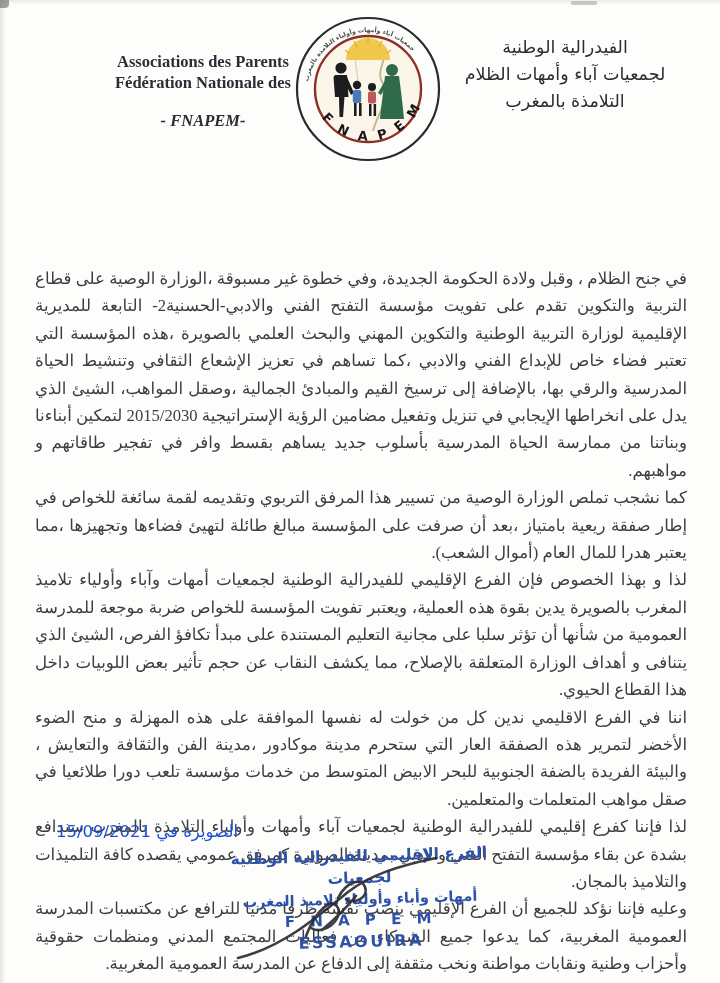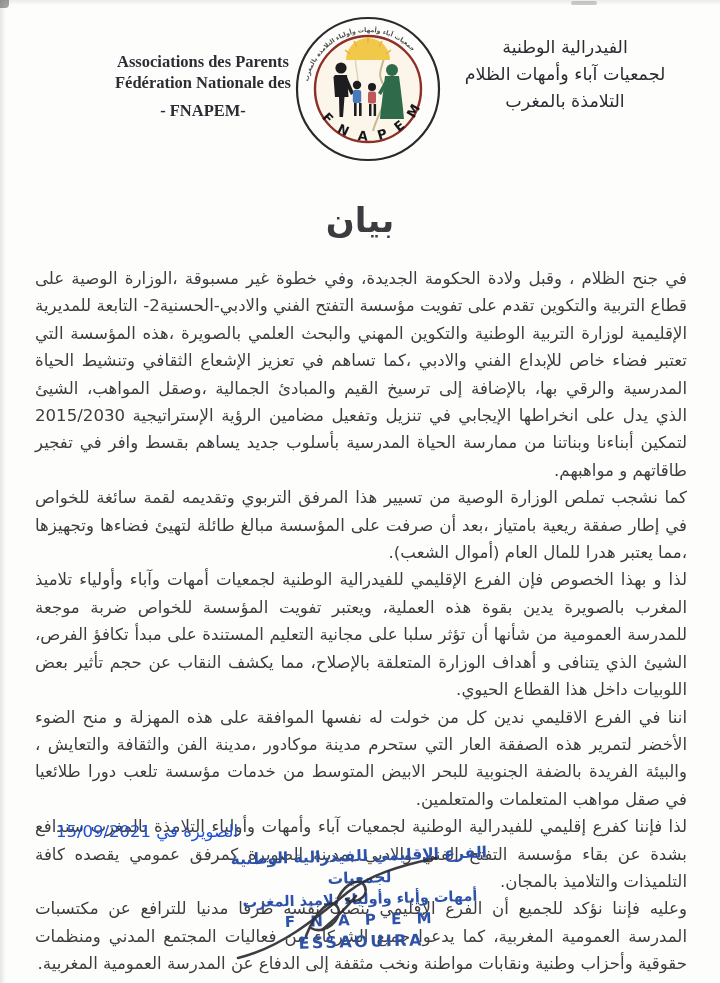--- a/index.html
+++ b/index.html
@@ -21,21 +21,21 @@
   
   .header{position:absolute;left:0;top:0;width:720px;height:175px;}
   .org-fr{
     position:absolute;left:92px;top:52px;width:222px;
     text-align:center;
     font-family:"Liberation Serif",serif;
     font-weight:bold;
     font-size:16.5px;line-height:20.5px;
     color:#2c2c34;
   }
-  .org-fr .fr-acronym{margin-top:8px;}
+  .org-fr .fr-acronym{font-style:italic;margin-top:18px;}
   .logo-wrap{position:absolute;left:293px;top:13px;width:150px;height:150px;}
   .org-ar{
     position:absolute;left:452px;top:34px;width:226px;
     direction:rtl;text-align:center;
     font-weight:normal;
     font-size:17.5px;line-height:27px;
     color:#2c2c32;
   }
 
   
@@ -49,20 +49,21 @@
   }
 
   
   .body-text{
     position:absolute;left:35px;top:265px;width:652px;
     direction:rtl;
     text-align:justify;
     font-size:16.6px;
     line-height:27.4px;
     color:#3d3d40;
+    font-family:Liberation Serif, serif;
   }
   .body-text p{margin:0;}
 
   
   .date-line{
     position:absolute;left:52px;top:822px;width:190px;
     direction:rtl;text-align:center;
     font-size:16.5px;color:#1d4ed8;
   }
 
@@ -158,21 +159,20 @@
       </svg>
     </div>
 
     <div class="org-ar">
       <div>الفيدرالية الوطنية</div>
       <div>لجمعيات آباء وأمهات الظلام</div>
       <div>التلامذة بالمغرب</div>
     </div>
   </div>
 
-  <h1 class="title">بيان</h1>
 
   <div class="body-text">
     <p>في جنح الظلام ، وقبل ولادة الحكومة الجديدة، وفي خطوة غير مسبوقة ،الوزارة الوصية على قطاع التربية والتكوين تقدم على تفويت مؤسسة التفتح الفني والادبي-الحسنية2- التابعة للمديرية الإقليمية لوزارة التربية الوطنية والتكوين المهني والبحث العلمي بالصويرة ،هذه المؤسسة التي تعتبر فضاء خاص للإبداع الفني والادبي ،كما تساهم في تعزيز الإشعاع الثقافي وتنشيط الحياة المدرسية والرقي بها، بالإضافة إلى ترسيخ القيم والمبادئ الجمالية ،وصقل المواهب، الشيئ الذي يدل على انخراطها الإيجابي في تنزيل وتفعيل مضامين الرؤية الإستراتيجية 2015/2030 لتمكين أبناءنا وبناتنا من ممارسة الحياة المدرسية بأسلوب جديد يساهم بقسط وافر في تفجير طاقاتهم و مواهبهم.</p>
     <p>كما نشجب تملص الوزارة الوصية من تسيير هذا المرفق التربوي وتقديمه لقمة سائغة للخواص في إطار صفقة ريعية بامتياز ،بعد أن صرفت على المؤسسة مبالغ طائلة لتهيئ فضاءها وتجهيزها ،مما يعتبر هدرا للمال العام (أموال الشعب).</p>
     <p>لذا و بهذا الخصوص فإن الفرع الإقليمي للفيدرالية الوطنية لجمعيات أمهات وآباء وأولياء تلاميذ المغرب بالصويرة يدين بقوة هذه العملية، ويعتبر تفويت المؤسسة للخواص ضربة موجعة للمدرسة العمومية من شأنها أن تؤثر سلبا على مجانية التعليم المستندة على مبدأ تكافؤ الفرص،  الشيئ الذي يتنافى و أهداف الوزارة المتعلقة بالإصلاح، مما يكشف النقاب عن حجم  تأثير بعض اللوبيات داخل هذا القطاع الحيوي.</p>
     <p>اننا في الفرع الاقليمي ندين كل من  خولت له نفسها الموافقة على هذه المهزلة و منح الضوء الأخضر لتمرير هذه الصفقة العار التي ستحرم مدينة موكادور ،مدينة الفن والثقافة والتعايش ، والبيئة الفريدة بالضفة الجنوبية للبحر الابيض المتوسط من خدمات مؤسسة تلعب دورا طلائعيا في صقل مواهب المتعلمات والمتعلمين.</p>
     <p>لذا فإننا كفرع إقليمي للفيدرالية الوطنية لجمعيات آباء وأمهات وأولياء التلامذة بالمغرب سندافع بشدة عن بقاء مؤسسة التفتح الفني والادبي بمدينة الصويرة كمرفق عمومي يقصده كافة التلميذات والتلاميذ بالمجان.</p>
     <p>وعليه فإننا نؤكد للجميع أن الفرع الإقليمي ينصب نفسه طرفا مدنيا للترافع عن مكتسبات المدرسة العمومية المغربية، كما يدعوا جميع الشركاء من فعاليات المجتمع المدني ومنظمات حقوقية وأحزاب وطنية ونقابات مواطنة ونخب مثقفة إلى الدفاع عن المدرسة العمومية المغربية.</p>
   </div>
 

